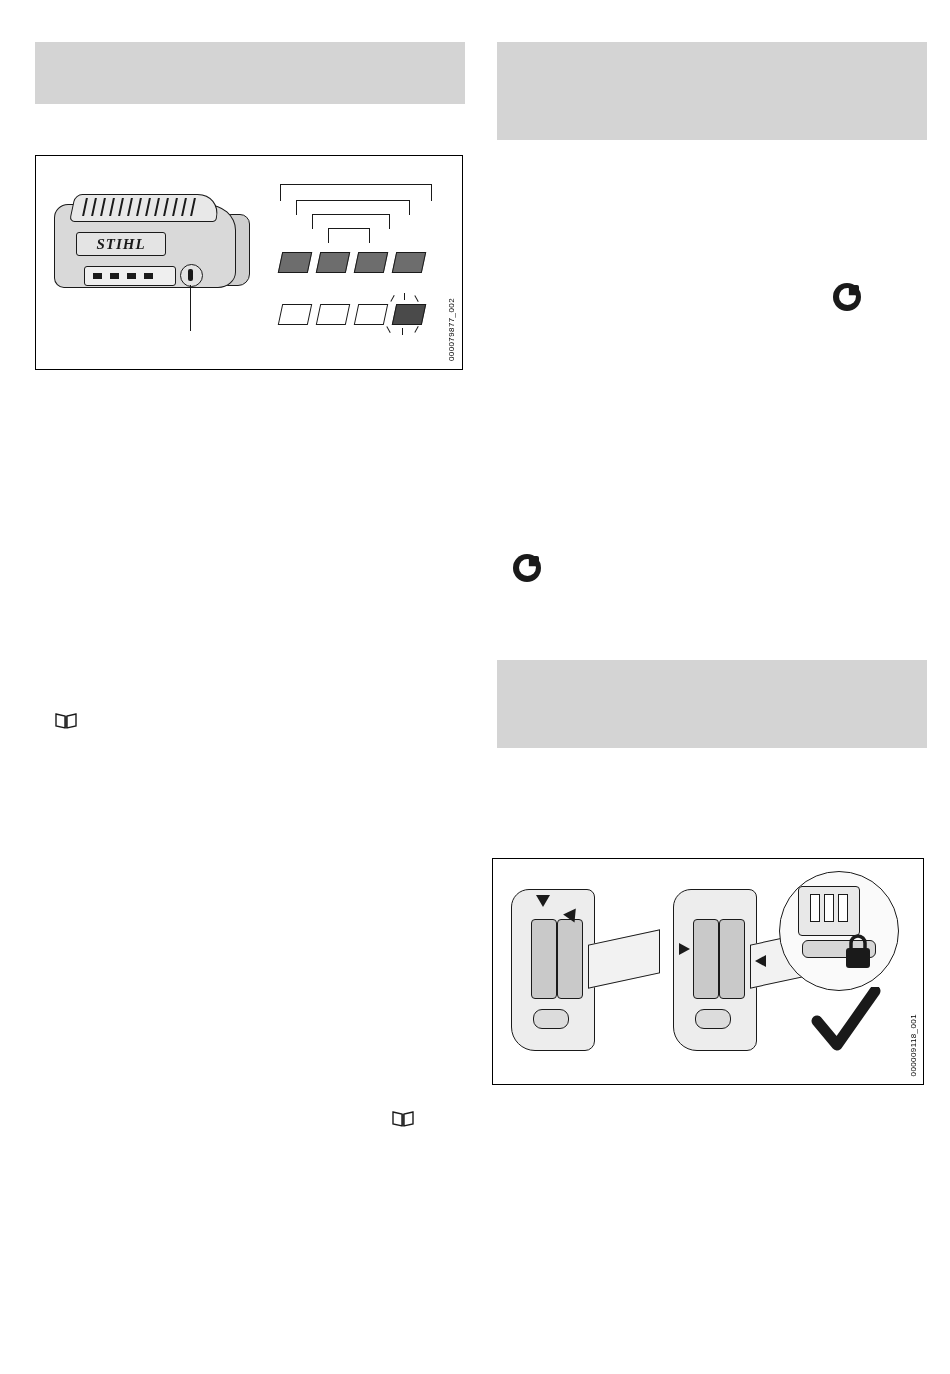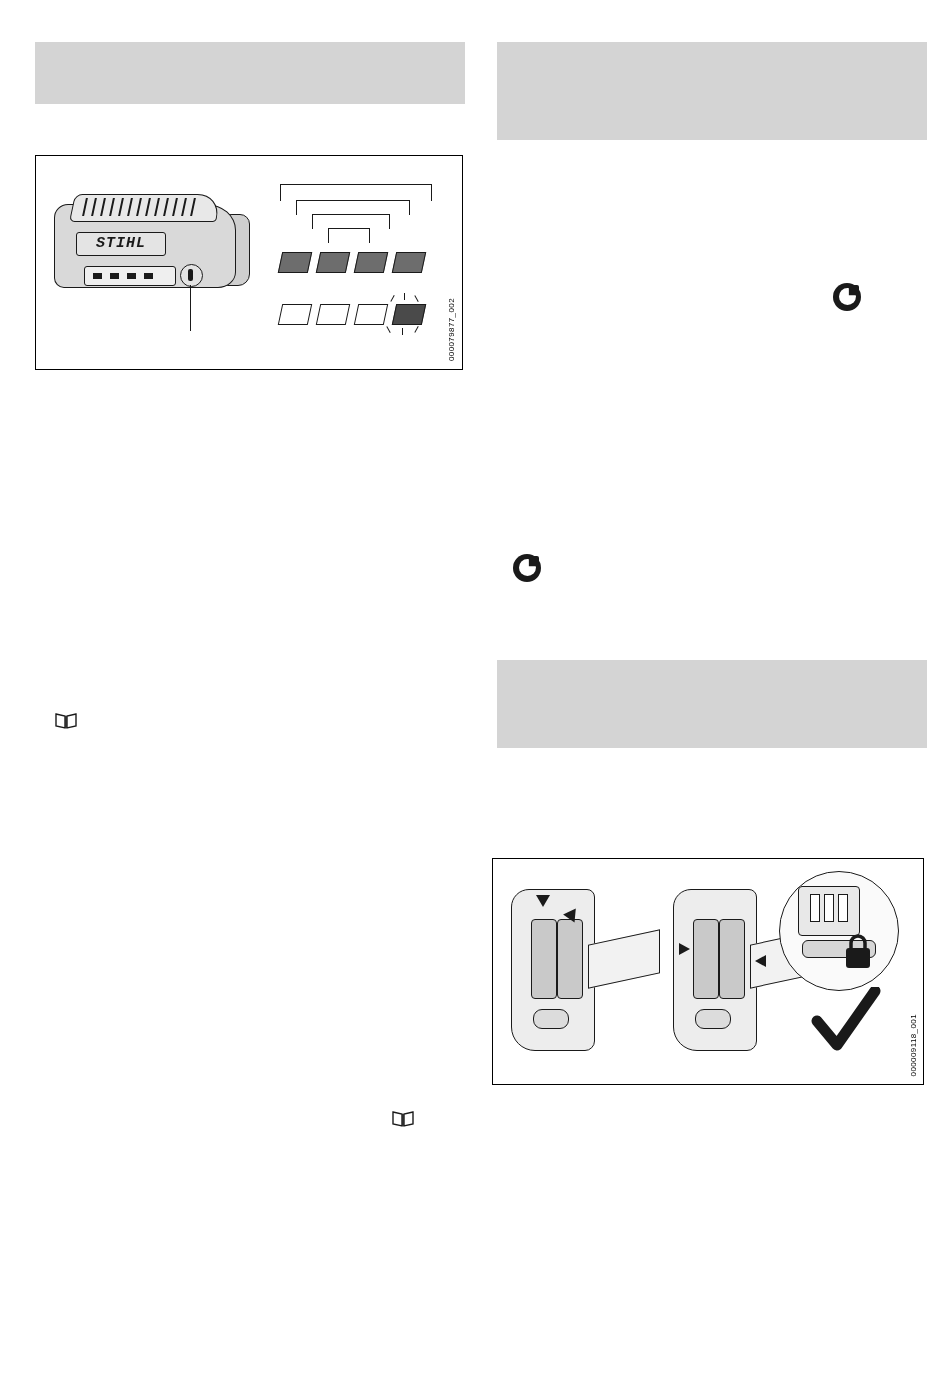--- a/index.html
+++ b/index.html
@@ -95,21 +95,21 @@
     background: #1a1a1a;
     transform: skewX(-12deg);
   }
   .batt-logo {
     position: absolute;
     left: 22px; top: 42px;
     width: 88px; height: 22px;
     border: 1.6px solid #1a1a1a;
     border-radius: 3px;
     background: #e4e4e4;
-    font-family: Liberation Mono, monospace;
+    font-family: Liberation Serif, serif;
     font-weight: bold;
     font-style: italic;
     font-size: 15px;
     line-height: 22px;
     text-align: center;
     letter-spacing: 1px;
     color: #1a1a1a;
   }
   .batt-ledpanel {
     position: absolute;

